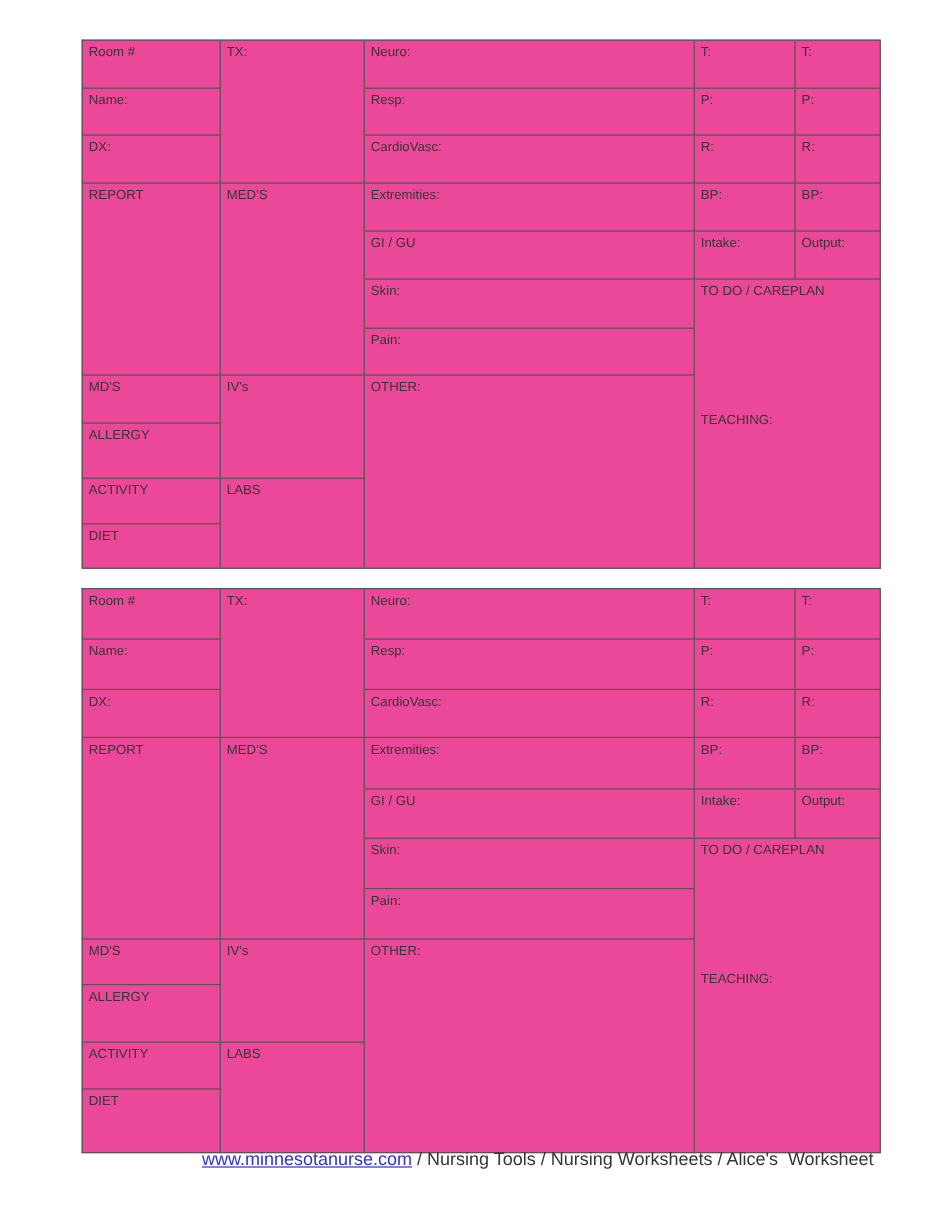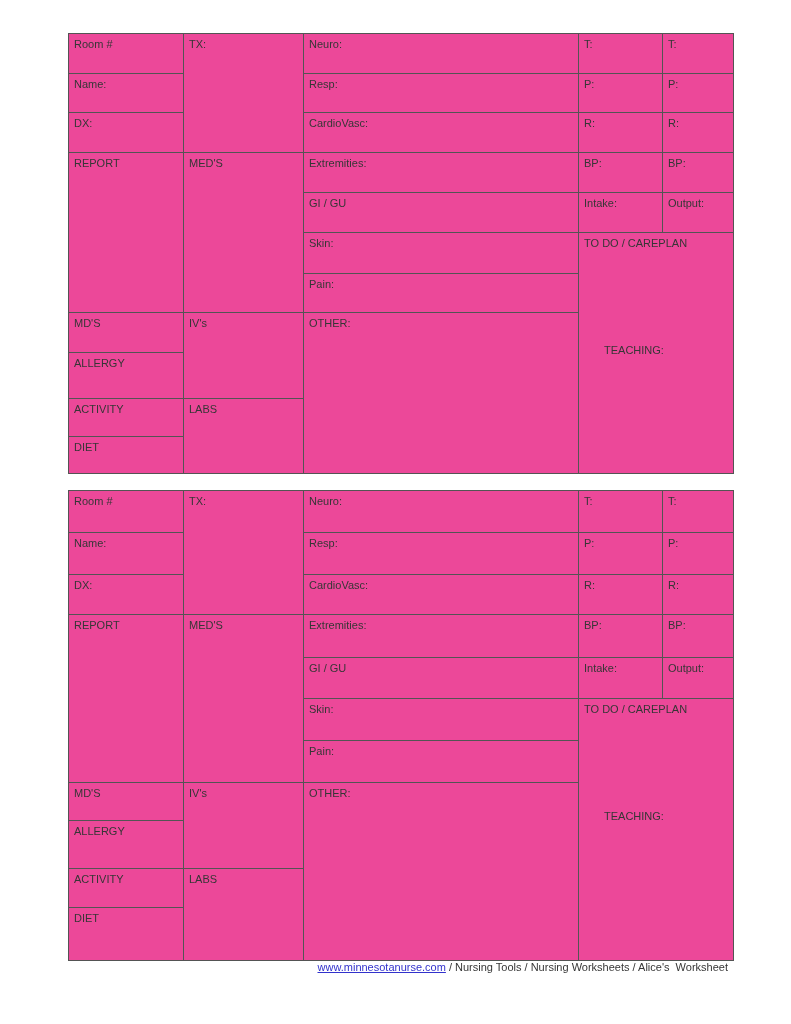--- a/index.html
+++ b/index.html
@@ -40,25 +40,25 @@
   .a-tx{grid-area:1/2/4/3}.a-meds{grid-area:4/2/8/3}.a-ivs{grid-area:8/2/10/3}.a-labs{grid-area:10/2/12/3}
   .a-neuro{grid-area:1/3/2/4}.a-resp{grid-area:2/3/3/4}.a-cardio{grid-area:3/3/4/4}
   .a-extrem{grid-area:4/3/5/4}.a-gigu{grid-area:5/3/6/4}.a-skin{grid-area:6/3/7/4}
   .a-pain{grid-area:7/3/8/4}.a-other{grid-area:8/3/12/4}
   .a-t1{grid-area:1/4/2/5}.a-t2{grid-area:1/5/2/6}
   .a-p1{grid-area:2/4/3/5}.a-p2{grid-area:2/5/3/6}
   .a-r1{grid-area:3/4/4/5}.a-r2{grid-area:3/5/4/6}
   .a-bp1{grid-area:4/4/5/5}.a-bp2{grid-area:4/5/5/6}
   .a-intake{grid-area:5/4/6/5}.a-output{grid-area:5/5/6/6}
   .a-todo{grid-area:6/4/12/6}
-  .teaching{position:absolute;left:5px;top:111px;margin-left:20px;}
+  .teaching{position:absolute;left:5px;top:111px;}
   .footer{
     position:absolute;left:68px;top:960px;width:666px;
     box-sizing:border-box;padding-right:6px;
-    text-align:right;font-size:11px;line-height:14px;
+    text-align:right;font-size:15px;line-height:14px;
   }
   .footer a{color:var(--link);text-decoration:underline;cursor:pointer;}
   .footer span{white-space:pre-wrap;}
 </style>
 </head>
 <body>
 
 <div class="sheet t1">
   <div class="cell a-room"><span>Room #</span></div>
   <div class="cell a-name"><span>Name:</span></div>

